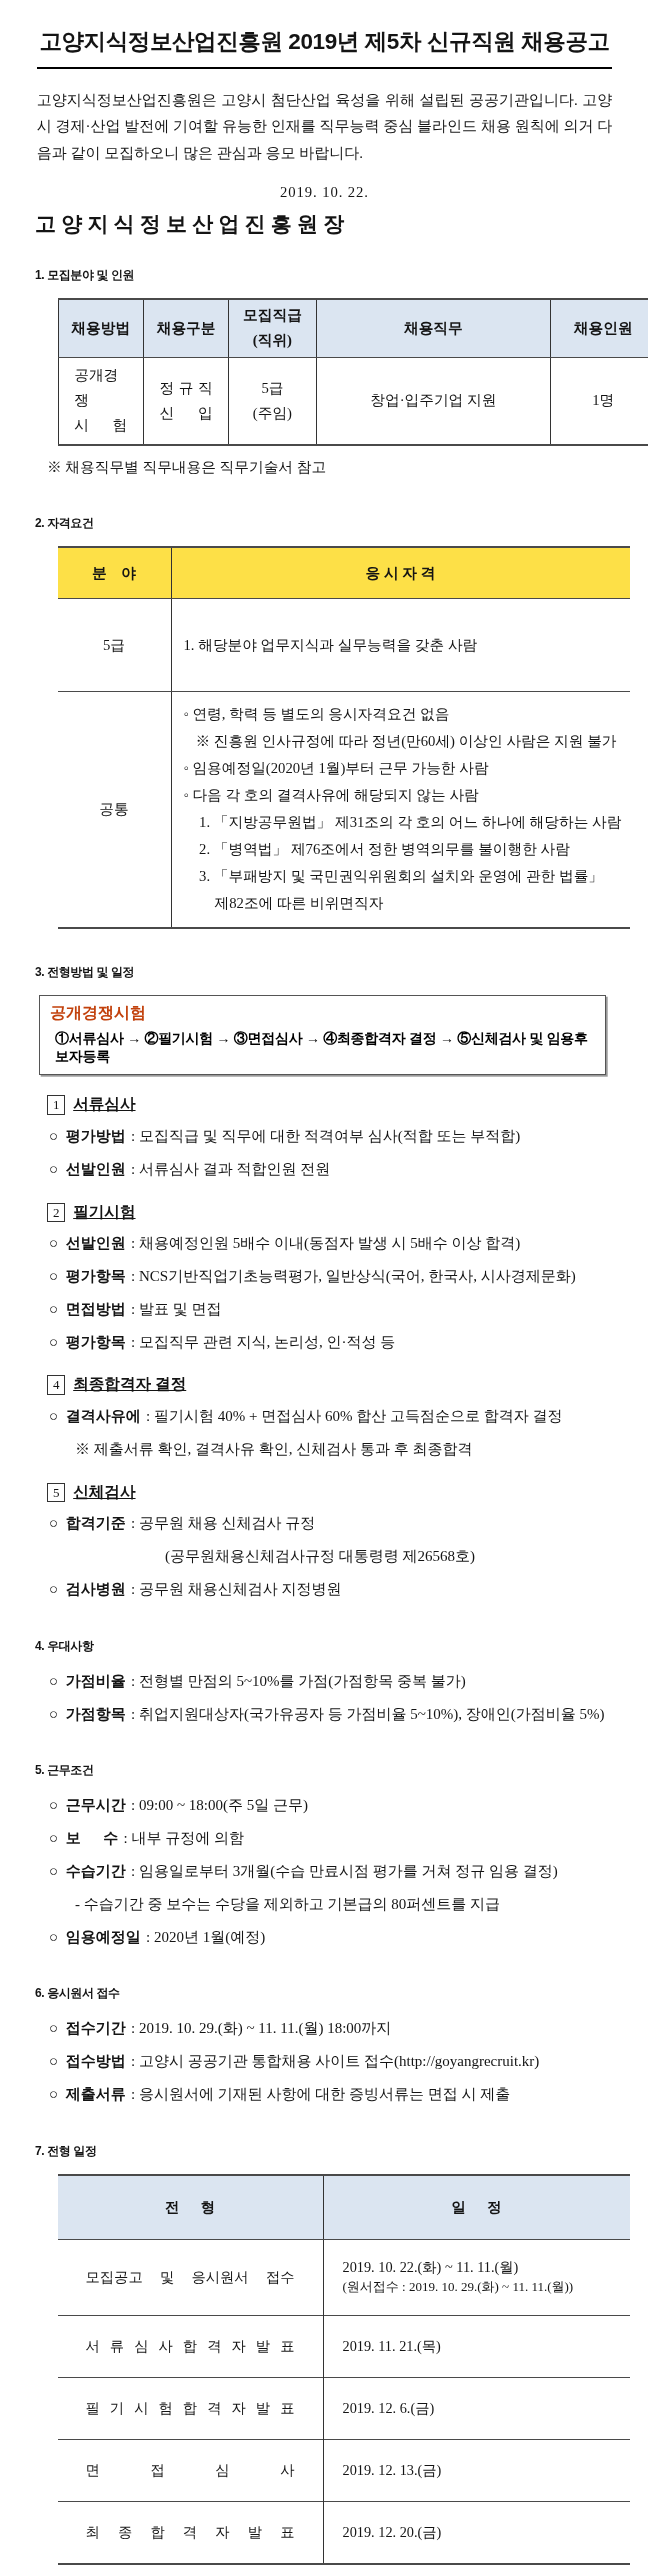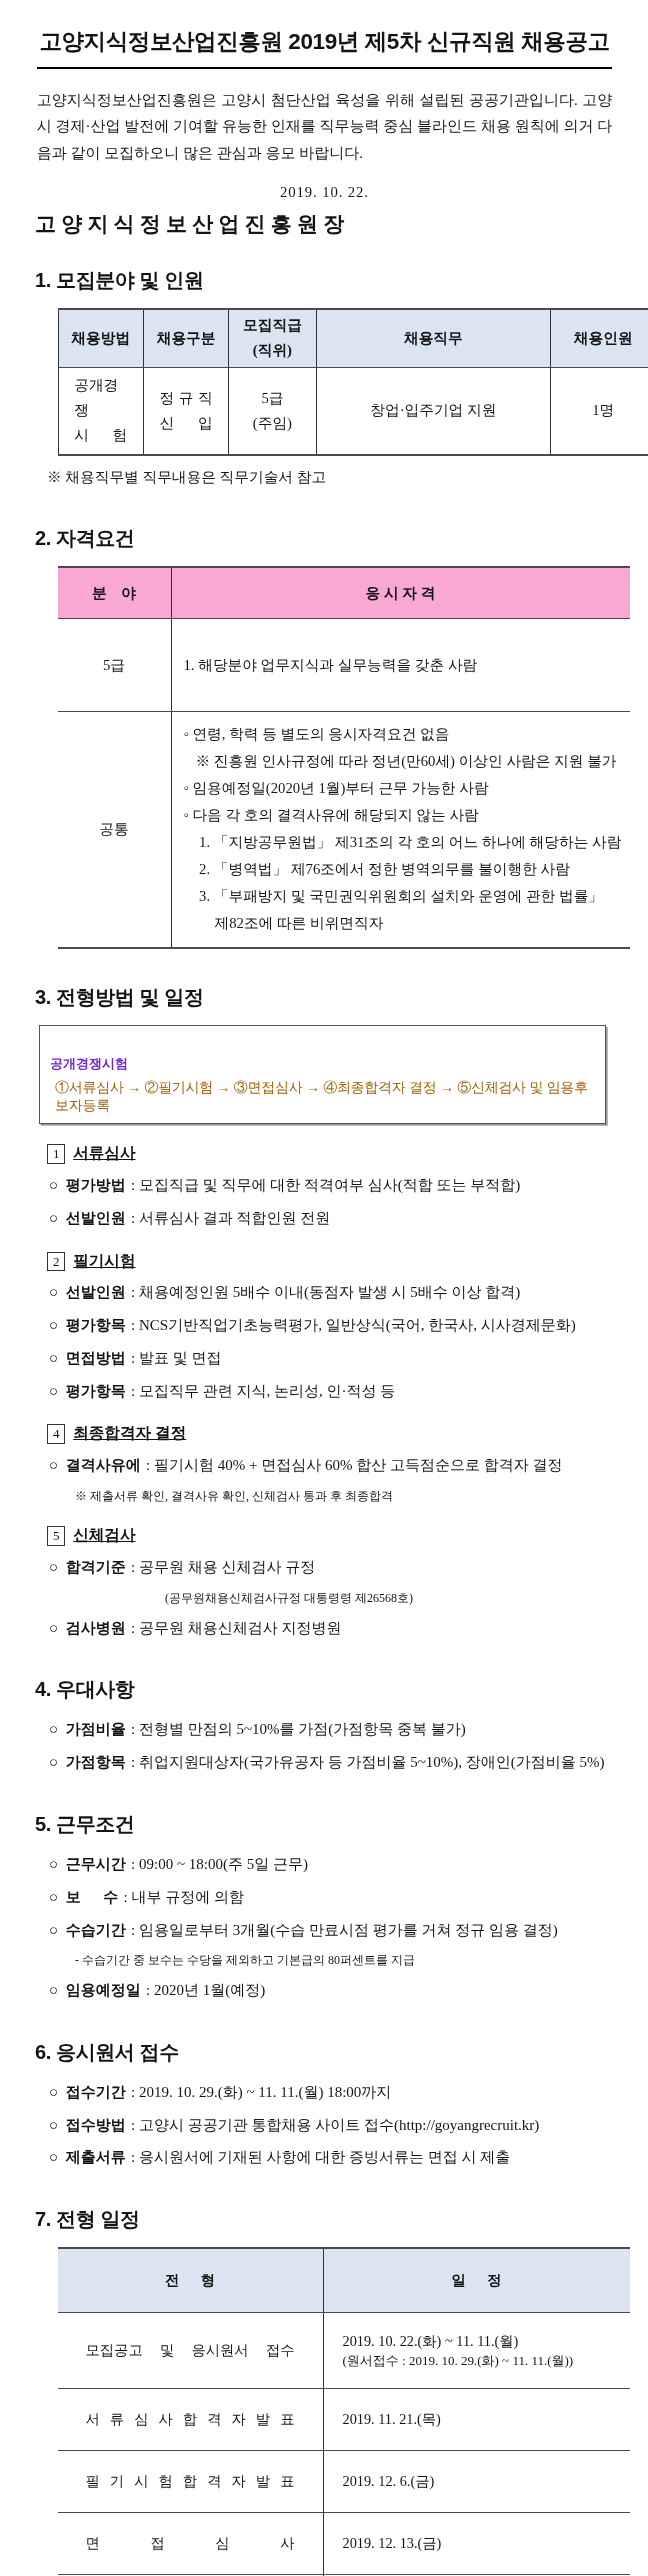--- a/index.html
+++ b/index.html
@@ -19,65 +19,65 @@
   .intro{
     font-size:15px;line-height:1.78;text-align:justify;margin:0 1.7px 17.3px 1.7px;
   }
   .date{font-size:14.7px;text-align:center;margin:7px 0 8.7px 0;letter-spacing:0.9px;}
   .signer{
     font-size:21px;font-weight:700;letter-spacing:5.2px;margin:6px 0 12px 0;
   }
   
   .sec{
     font-family:"Liberation Sans", sans-serif;
-    font-size:20px;font-weight:800;margin:35px 0 14px 0;letter-spacing:-0.4px;
+    font-size:12px;font-weight:800;margin:35px 0 14px 0;letter-spacing:-0.4px;
   }
   .sec.first{margin-top:29px;}
   
   .note{font-size:14.7px;margin:10.4px 0 0 12px;line-height:1.6;}
   
   table{border-collapse:collapse;table-layout:fixed;}
   .t1{margin-left:22.5px;width:541px;border-top:2.6px solid #4a4a4a;border-bottom:2.6px solid #4a4a4a;}
   .t1 td{border:0.9px solid #333;font-size:14.7px;text-align:center;vertical-align:middle;padding:5.2px 7px;}
   .t1 tr.th td{background:#dbe5f1;border-bottom:1.7px solid #4a4a4a;font-weight:700;height:42px;padding:3.5px 5.2px;}
   .t1 tr.tr1 td{height:76px;}
   .t1 td .dj{text-align:justify;text-align-last:justify;padding:0 8.7px;line-height:1.7;}
   .t1 td .cl{line-height:1.7;}
   
   .t2{margin-left:22.5px;width:543px;border-top:2.6px solid #4a4a4a;border-bottom:2.6px solid #4a4a4a;}
   .t2 td{font-size:14.7px;vertical-align:middle;padding:5.2px 7px;}
   .t2 td.c1{border-right:0.9px solid #333;text-align:center;}
-  .t2 tr.th td{background:#f9a8d4;border-bottom:1.7px solid #4a4a4a;font-weight:700;text-align:center;height:40px;}
+  .t2 tr.th td{background:#fde047;border-bottom:1.7px solid #4a4a4a;font-weight:700;text-align:center;height:40px;}
   .t2 tr.r1 td{border-bottom:1.7px solid #4a4a4a;height:74px;}
   .t2 tr.r2 td{height:auto;}
   .t2 .qline{line-height:1.72;margin:1.7px 0;}
   .t2 .ml1{margin-left:12px;}
   .t2 .ml2{margin-left:15.6px;}
   .t2 .ml3{margin-left:31px;}
   .t2 td.c2{padding:8.7px 5.2px 8.7px 12px;}
   
   .flowbox{
     margin:12px 0 17.3px 3.5px;width:567px;box-sizing:border-box;
     border:0.9px solid #555;box-shadow:1.7px 1.7px 0 #9a9a9a;
     padding:7px 8.7px 8.7px 10.4px;
     font-family:"Liberation Sans", sans-serif;
   }
-  .flowbox .fb-title{color:#6d28d9;font-weight:800;font-size:13px;margin-top:22px;}
-  .flowbox .fb-flow{font-weight:400;font-size:14px;color:#a16207;margin-top:6px;margin-left:5.2px;letter-spacing:-0.3px;}
+  .flowbox .fb-title{color:#c2410c;font-weight:800;font-size:16px;}
+  .flowbox .fb-flow{font-weight:700;font-size:14px;color:#000000;margin-top:6px;margin-left:5.2px;letter-spacing:-0.3px;}
   
   .sub{margin:19px 0 8.7px 12px;font-size:15.6px;font-weight:700;text-decoration:underline;}
   .boxnum{
     display:inline-block;border:0.9px solid #333;min-width:11.2px;text-align:center;
     padding:0 2.6px;margin-right:7.8px;font-size:13px;line-height:17.3px;font-weight:400;
   }
   .it{display:flex;margin:7px 0 7px 14px;font-size:15px;line-height:1.72;}
   .it .b{margin-right:7.8px;flex:0 0 auto;}
   .it .lab{font-weight:700;margin-right:5.2px;white-space:nowrap;}
   .it .tx{flex:1 1 auto;}
-  .subline{font-size:12px;line-height:1.72;margin:1.7px 0 7px 40px;}
+  .subline{font-size:15px;line-height:1.72;margin:1.7px 0 7px 40px;}
   .subline.deep{margin-left:130px;}
   
   .t7{margin-left:22.5px;width:543px;border-top:2.6px solid #4a4a4a;border-bottom:2.6px solid #4a4a4a;}
   .t7 td{font-size:14.3px;vertical-align:middle;padding:14px 7px;border-top:0.9px solid #4a4a4a;}
   .t7 tr.th td{background:#dbe5f1;border-top:none;border-bottom:1.7px solid #4a4a4a;font-weight:700;text-align:center;height:35px;}
   .t7 td.c1{border-right:0.9px solid #333;}
   .t7 td.c1 .dj{text-align:justify;text-align-last:justify;padding:0 21px;line-height:1.6;}
   .t7 td.c2{padding-left:19px;line-height:1.45;}
   .t7 tr td{height:33px;}
   .t7 tr.rr1 td{height:47px;}

